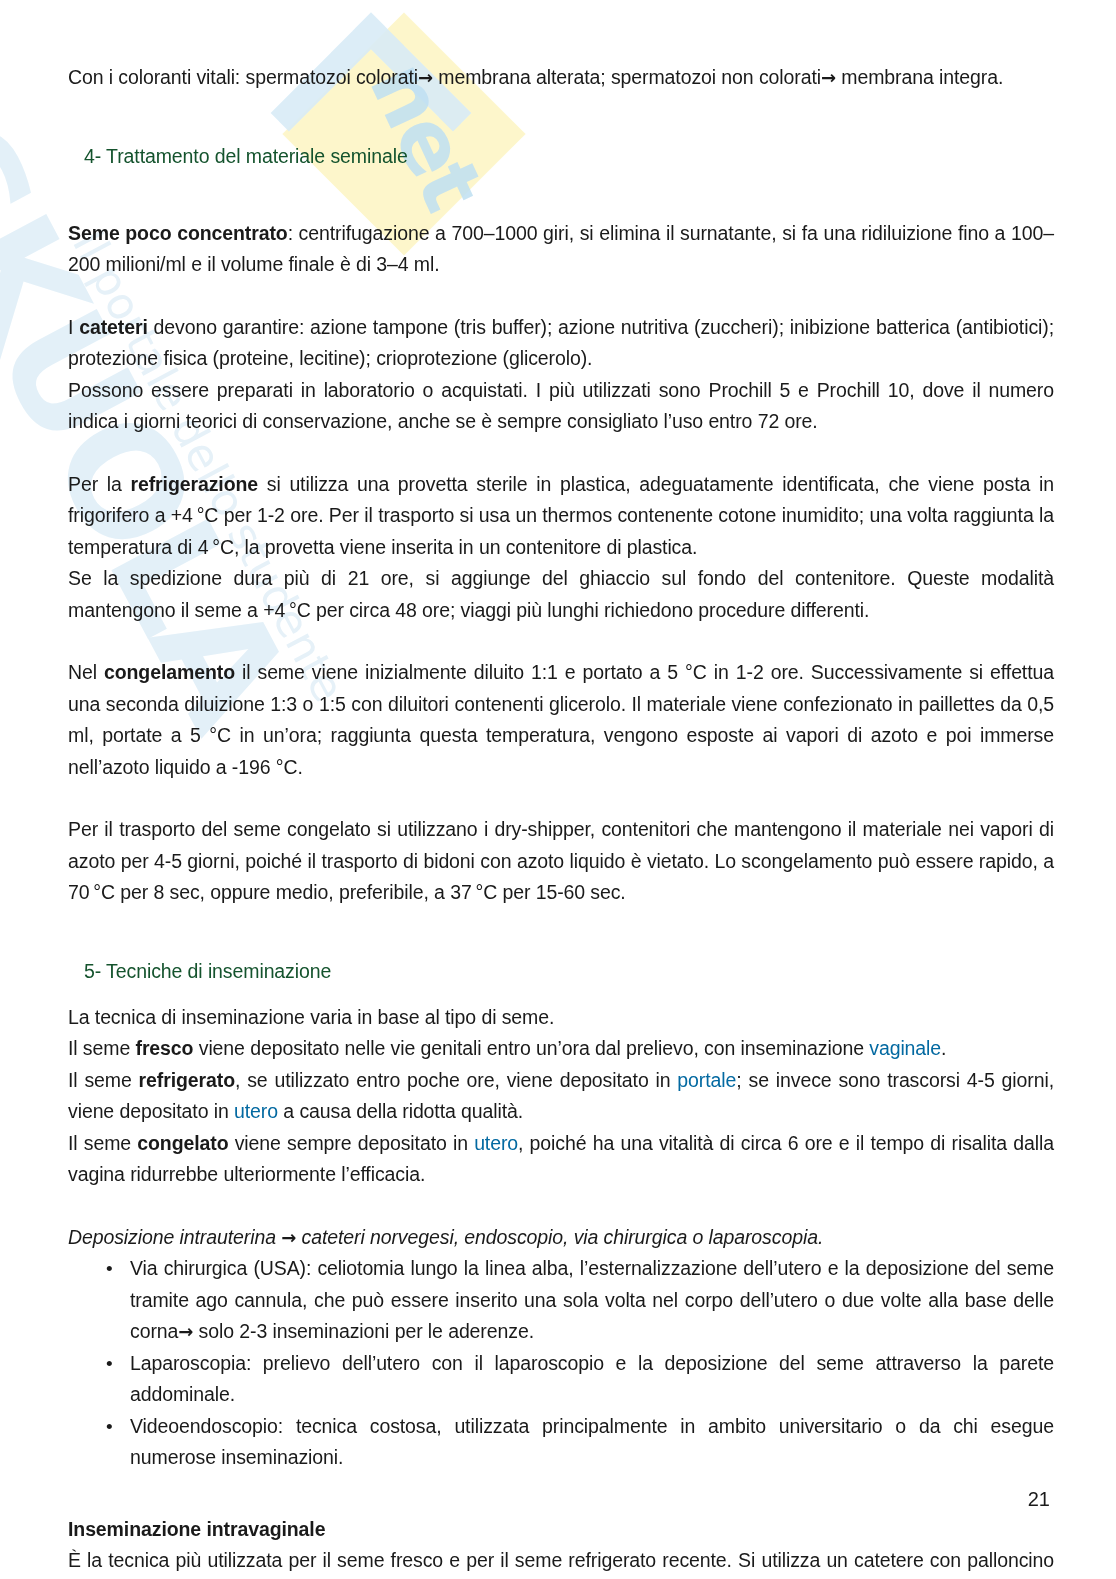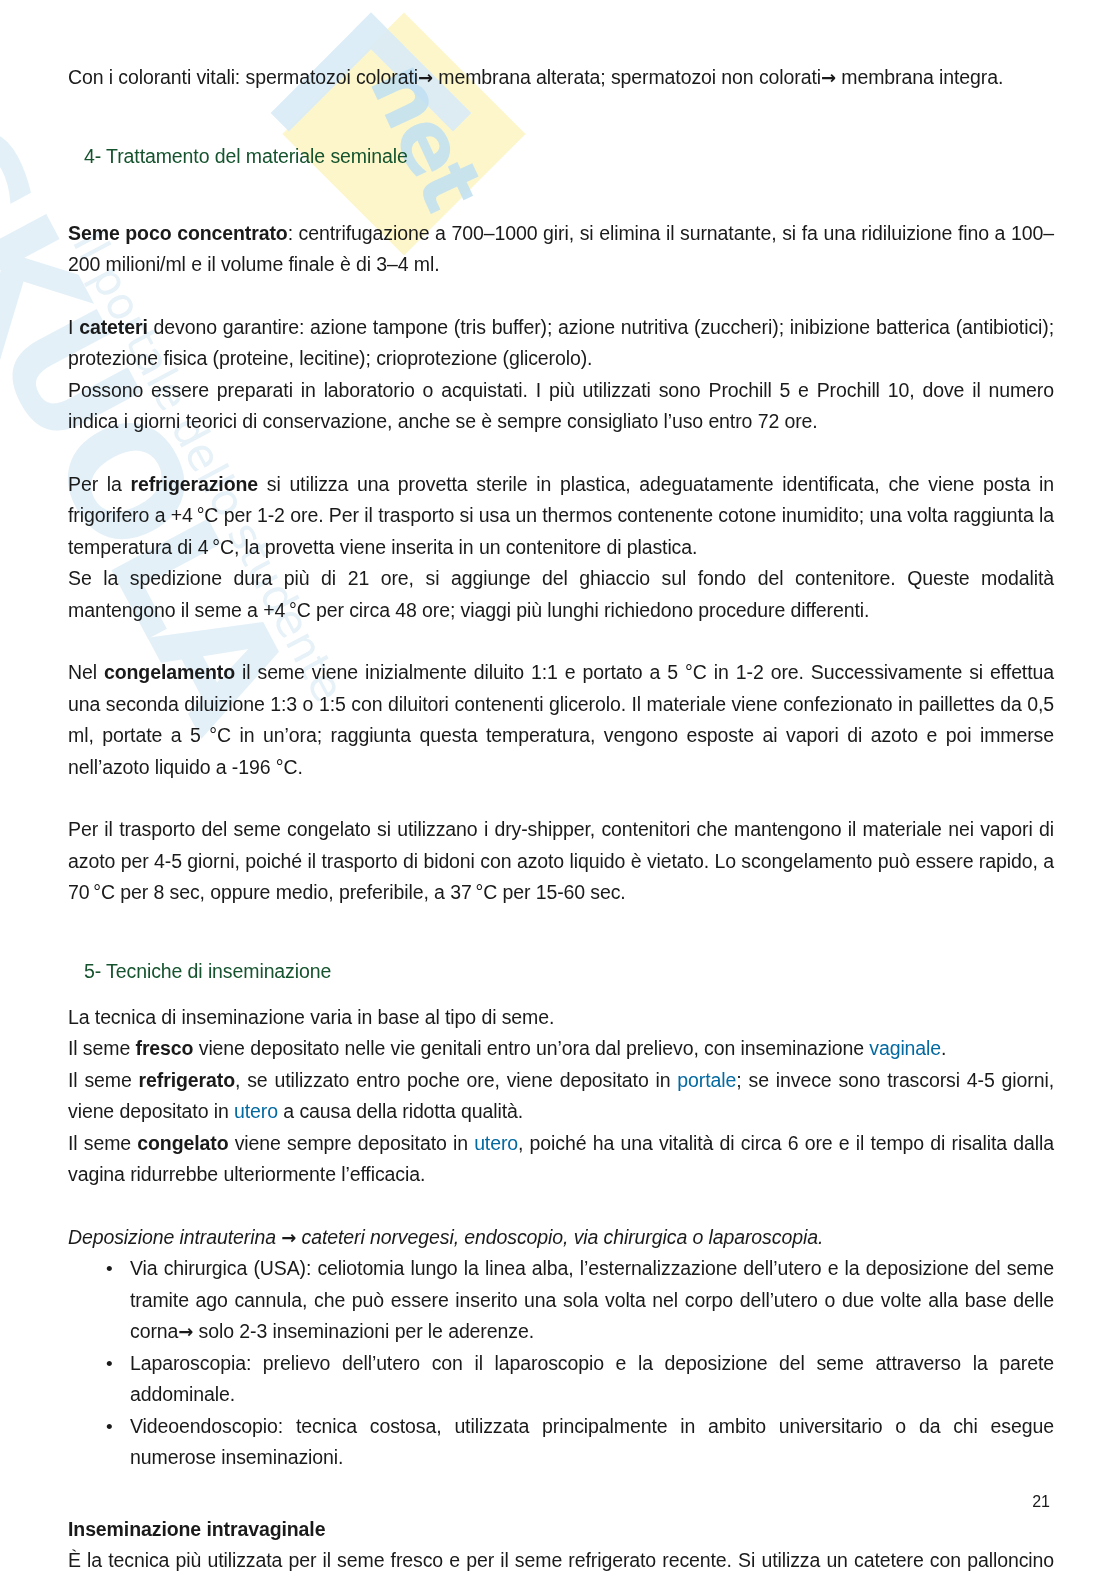--- a/index.html
+++ b/index.html
@@ -138,21 +138,21 @@
     position: absolute;
     left: 38px;
     top: 0px;
     font-size: 19px;
     line-height: 31.5px;
   }
   .page-number {
     position: absolute;
     right: 66px;
     bottom: 68px;
-    font-size: 16px;
+    font-size: 20px;
     z-index: 3;
   }
 </style>
 </head>
 <body>
 
 <div class="page">
 
   <div class="watermark">
     <div class="wm-diamond"></div>

